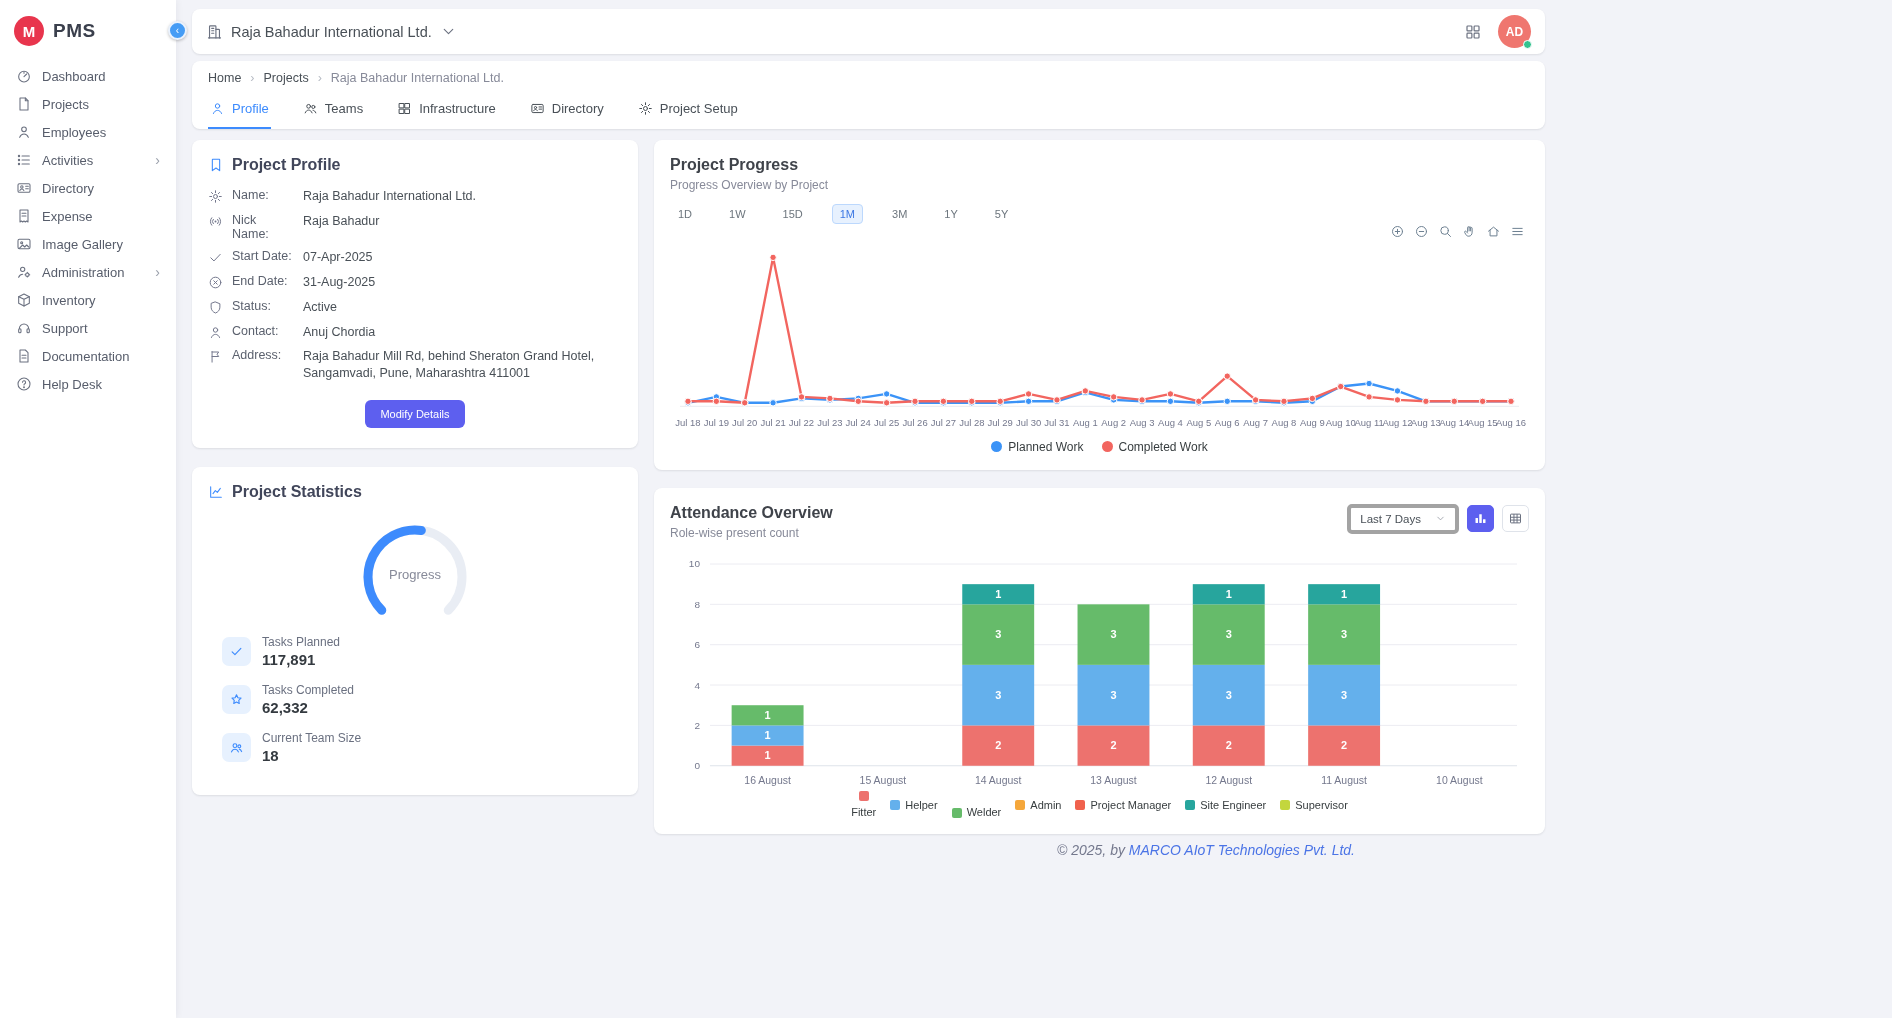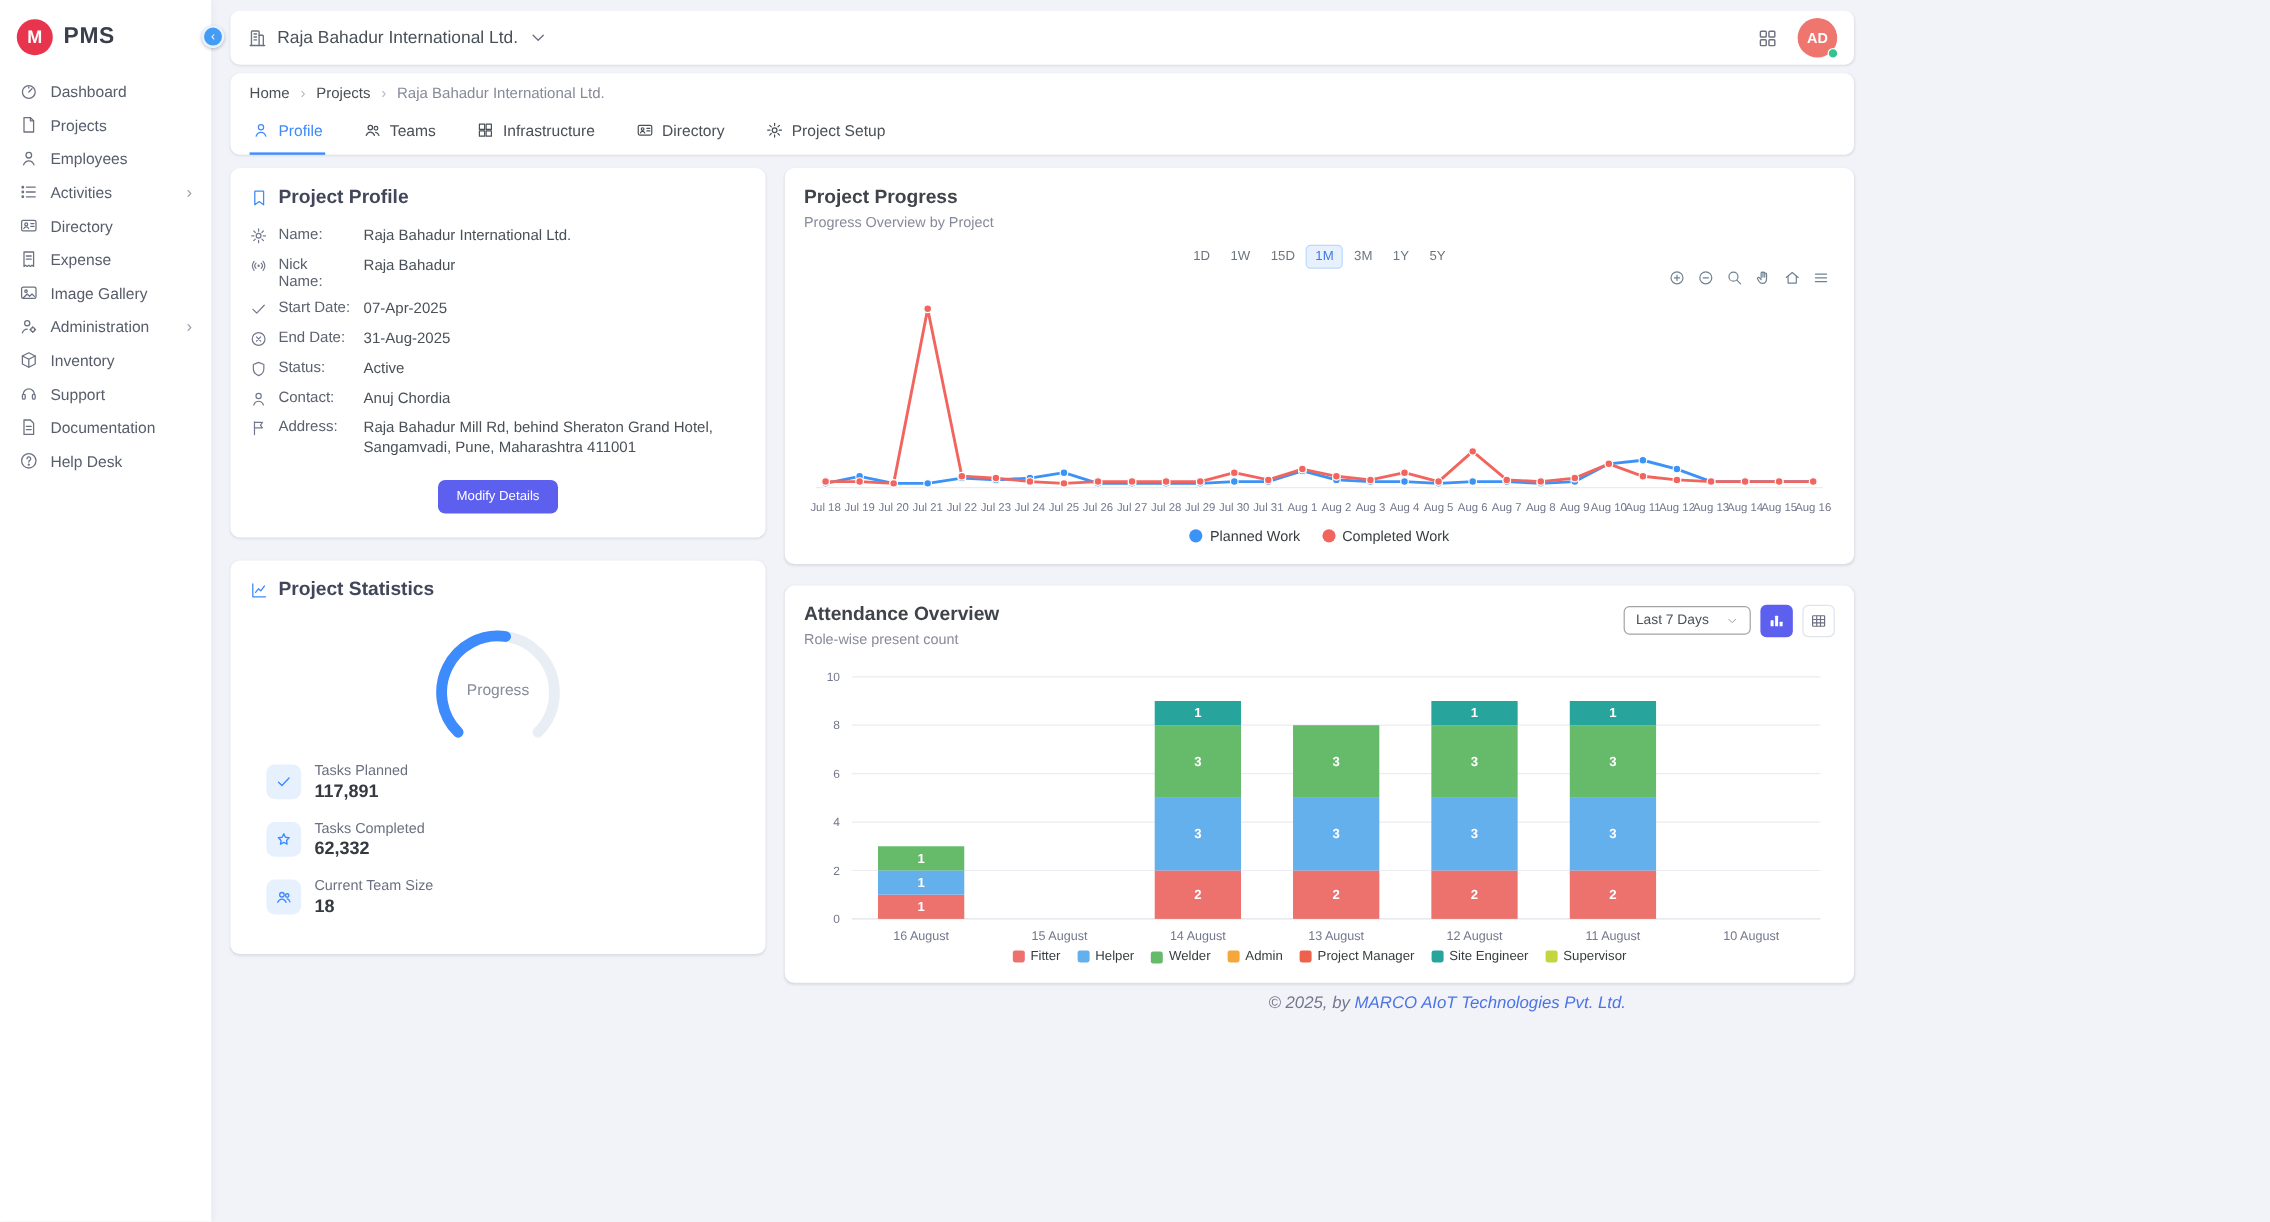--- a/index.html
+++ b/index.html
@@ -75,36 +75,36 @@
 .gauge-value{text-align:center;font-size:22px;color:#343a40;margin-top:2px;}
 .stat-row{display:flex;align-items:center;gap:11px;margin-top:15px;padding-left:14px;}
 .stat-ic{width:29px;height:29px;border-radius:7px;background:#e7f1fe;color:var(--blue);
   display:flex;align-items:center;justify-content:center;flex:none;}
 .stat-ic svg.ic{width:15px;height:15px;stroke-width:1.8;}
 .stat-label{font-size:12px;color:#6a7080;}
 .stat-value{font-size:15px;font-weight:bold;color:#343a40;margin-top:2px;}
 
 
 .prog-card{position:relative;}
-.ranges{display:flex;gap:1px;margin-top:12px;justify-content:center;}
+.ranges{display:flex;gap:21px;margin-top:12px;}
 .range-btn{border:1px solid transparent;background:none;font-size:11px;color:#6c757d;
   padding:3px 7px;border-radius:4px;cursor:pointer;font-family:inherit;}
 .range-btn.active{background:#e7f1fe;color:#3d78e3;border-color:#bcd8fd;}
 .chart-toolbar{position:absolute;top:84px;right:20px;display:flex;gap:9px;color:#6e8192;z-index:2;}
 .chart-toolbar svg{width:15px;height:15px;fill:none;stroke:currentColor;stroke-width:1.6;
   stroke-linecap:round;stroke-linejoin:round;cursor:pointer;}
 .chart-svg{width:100%;display:block;margin-top:14px;}
 .legend-row{display:flex;justify-content:center;gap:18px;margin-top:2px;font-size:12px;color:#373d3f;}
 .legend-item{display:flex;align-items:center;gap:6px;cursor:pointer;}
 .legend-dot{width:11px;height:11px;border-radius:50%;}
 
 
 .att-head{display:flex;align-items:flex-start;}
 .att-controls{margin-left:auto;display:flex;gap:8px;align-items:center;}
-.filter-select{display:flex;align-items:center;gap:14px;border:1px solid #a3a3a3;border-radius:5px;
+.filter-select{display:flex;align-items:center;gap:14px;border:4px solid #a3a3a3;border-radius:5px;
   padding:5px 9px;font-size:11.5px;color:#495057;cursor:pointer;background:#fff;font-family:inherit;}
 .filter-select .caret{width:11px;height:11px;color:#8a8f9a;}
 .toggle-btn{width:27px;height:27px;border-radius:5px;border:1px solid #dfe3ea;background:#fff;
   color:#6b7180;display:flex;align-items:center;justify-content:center;cursor:pointer;}
 .toggle-btn svg{width:15px;height:15px;}
 .toggle-btn.active{background:var(--primary);border-color:var(--primary);color:#fff;}
 .bar-legend{display:flex;justify-content:center;gap:14px;margin-top:0;font-size:11px;color:#373d3f;flex-wrap:wrap;}
 .bar-legend .legend-item{gap:5px;}
 .legend-sq{width:10px;height:10px;border-radius:2px;}
 
@@ -654,21 +654,21 @@
             <rect x="638.9" y="171.6" width="72" height="40.4" fill="#ed726e"></rect>
             <text x="674.8571428571429" y="195.3" font-size="11" fill="#fff" text-anchor="middle" font-weight="600">2</text>
             <rect x="638.9" y="111.0" width="72" height="60.6" fill="#64b0ec"></rect>
             <text x="674.8571428571429" y="144.8" font-size="11" fill="#fff" text-anchor="middle" font-weight="600">3</text>
             <rect x="638.9" y="50.4" width="72" height="60.6" fill="#66bb6a"></rect>
             <text x="674.8571428571429" y="84.19999999999999" font-size="11" fill="#fff" text-anchor="middle" font-weight="600">3</text>
             <rect x="638.9" y="30.2" width="72" height="20.2" fill="#27a59d"></rect>
             <text x="674.8571428571429" y="43.79999999999998" font-size="11" fill="#fff" text-anchor="middle" font-weight="600">1</text>
           </svg>
         <div class="bar-legend" id="bar-legend">
-            <span class="legend-item" style="display: inline-flex; align-items: center; gap: 5px;">
+            <span class="legend-item" style="display: inline-flex; align-items: center; gap: 5px; flex-direction: column;">
               <span class="legend-sq" style="background: rgb(237, 114, 110);"></span>
               <span>Fitter</span>
             </span>
             <span class="legend-item" style="display: inline-flex; align-items: center; gap: 5px;">
               <span class="legend-sq" style="background: rgb(100, 176, 236);"></span>
               <span>Helper</span>
             </span>
             <span class="legend-item" style="display: inline-flex; align-items: flex-end; gap: 5px;">
               <span class="legend-sq" style="background: rgb(102, 187, 106);"></span>
               <span>Welder</span>

